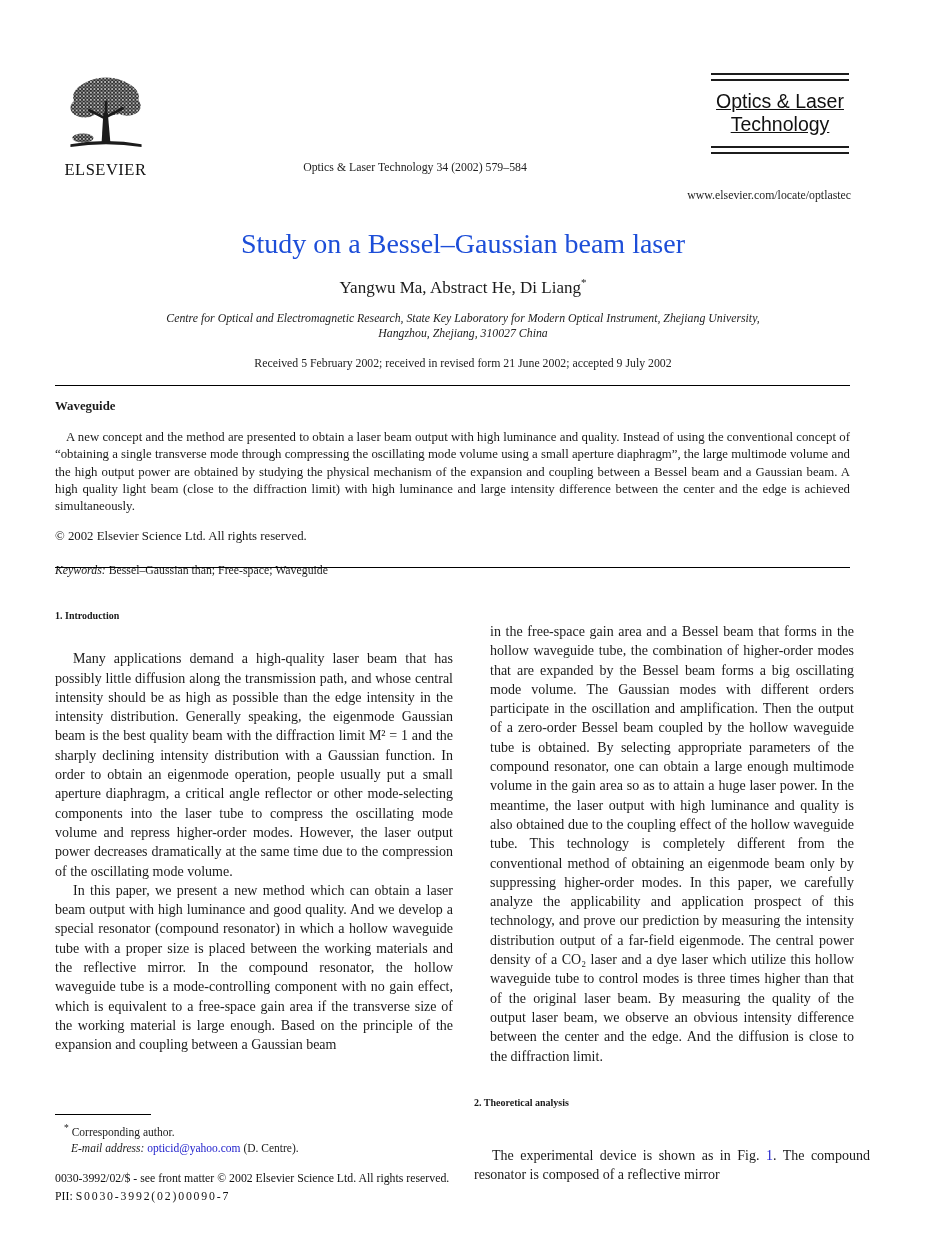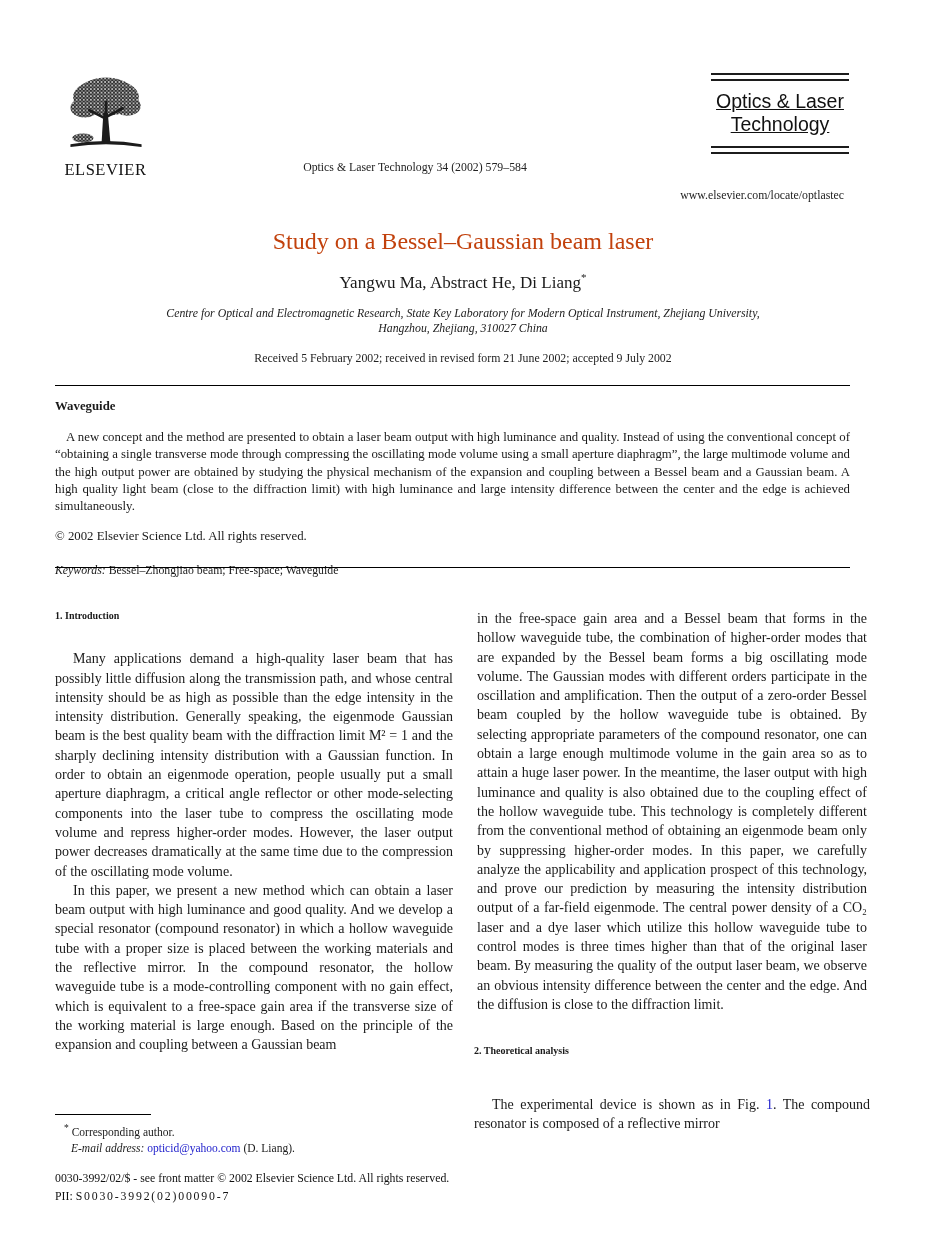--- a/index.html
+++ b/index.html
@@ -8,26 +8,26 @@
 
   
   #logo-block{position:absolute;left:58px;top:74px;width:95px;text-align:center;}
   #publisher-name{font-size:16.5px;letter-spacing:0.5px;margin-top:2px;color:#111;}
   #citation{position:absolute;left:240px;top:160px;width:350px;text-align:center;
             font-size:11.8px;color:#222;}
   #journal-box{position:absolute;left:711px;top:73px;width:138px;}
   .double-rule{height:4px;border-top:2px solid #1c1c1c;border-bottom:2px solid #1c1c1c;}
   #journal-name{font-family:"Liberation Sans", sans-serif;font-size:19.5px;line-height:23px;
                 text-align:center;color:#111;padding:9px 0 10px 0;text-decoration:underline;}
-  #journal-website{position:absolute;right:83px;top:188px;white-space:nowrap;
+  #journal-website{position:absolute;right:76px;top:188px;white-space:nowrap;
                    font-size:11.8px;color:#222;}
 
   
   #title-block{position:absolute;left:13px;top:228px;width:900px;text-align:center;}
-  #article-title{font-size:24px;color:#c2410c;text-align:center;}
+  #article-title{font-size:28px;color:#1d4ed8;text-align:center;}
   #article-authors{font-size:17px;margin-top:16px;}
   #article-authors sup{font-size:11px;}
   #affiliation{font-style:italic;font-size:11.8px;line-height:15.5px;margin-top:13px;color:#222;}
   #history{font-size:11.8px;margin-top:14px;color:#222;}
 
   
   .full-rule{position:absolute;left:55px;width:795px;border-top:1.6px solid #000;}
 
   
   #abstract-block{position:absolute;left:55px;top:399px;width:795px;}
@@ -37,21 +37,21 @@
   #abstract-copyright{font-size:12.8px;line-height:17.3px;}
   #keywords-line{font-size:11.8px;margin-top:17px;}
   .italic{font-style:italic;}
 
   
   .col{position:absolute;top:606px;font-size:14px;line-height:19.3px;text-align:justify;}
   #col-left{left:55px;width:398px;}
   #col-right{left:474px;width:396px;}
   .sec-heading{font-weight:bold;font-size:10px;text-align:left;margin:0 0 24px 0;}
   .para{margin:0;text-indent:18px;}
-  .para-cont{margin:3px;text-indent:0;}
+  .para-cont{margin:16px;text-indent:0;}
   #theory-heading{margin:27px 0 34px 0;}
   a.link{color:#2222cc;text-decoration:none;cursor:pointer;}
 
   
   #footnote{position:absolute;left:55px;top:1114px;width:398px;font-size:11.5px;line-height:16px;}
   #footnote-rule{width:96px;border-top:1.2px solid #000;margin-bottom:5px;}
   #footnote-line1{padding-left:9px;}
   #footnote-line2{padding-left:16px;}
 
   
@@ -106,40 +106,40 @@
       <div>Hangzhou, Zhejiang, 310027 China</div>
     </div>
     <div id="history">Received 5 February 2002; received in revised form 21 June 2002; accepted 9 July 2002</div>
   </div>
 
   <div class="full-rule" style="top:385px;"></div>
   <div id="abstract-block">
     <div id="abstract-heading">Waveguide</div>
     <p id="abstract-text">A new concept and the method are presented to obtain a laser beam output with high luminance and quality. Instead of using the conventional concept of “obtaining a single transverse mode through compressing the oscillating mode volume using a small aperture diaphragm”, the large multimode volume and the high output power are obtained by studying the physical mechanism of the expansion and coupling between a Bessel beam and a Gaussian beam. A high quality light beam (close to the diffraction limit) with high luminance and large intensity difference between the center and the edge is achieved simultaneously.</p>
     <div id="abstract-copyright">© 2002 Elsevier Science Ltd. All rights reserved.</div>
-    <div id="keywords-line"><span class="italic">Keywords:</span> <span>Bessel–Zhongjiao beam; Free-space; Waveguide</span></div>
+    <div id="keywords-line"><span class="italic">Keywords:</span> <span>Bessel–Gaussian than; Free-space; Waveguide</span></div>
   </div>
   <div class="full-rule" style="top:567px;"></div>
 
   <div id="col-left" class="col">
     <h2 class="sec-heading">1. Introduction</h2>
     <p class="para">Many applications demand a high-quality laser beam that has possibly little diffusion along the transmission path, and whose central intensity should be as high as possible than the edge intensity in the intensity distribution. Generally speaking, the eigenmode Gaussian beam is the best quality beam with the diffraction limit M² = 1 and the sharply declining intensity distribution with a Gaussian function. In order to obtain an eigenmode operation, people usually put a small aperture diaphragm, a critical angle reflector or other mode-selecting components into the laser tube to compress the oscillating mode volume and repress higher-order modes. However, the laser output power decreases dramatically at the same time due to the compression of the oscillating mode volume.</p>
     <p class="para">In this paper, we present a new method which can obtain a laser beam output with high luminance and good quality. And we develop a special resonator (compound resonator) in which a hollow waveguide tube with a proper size is placed between the working materials and the reflective mirror. In the compound resonator, the hollow waveguide tube is a mode-controlling component with no gain effect, which is equivalent to a free-space gain area if the transverse size of the working material is large enough. Based on the principle of the expansion and coupling between a Gaussian beam</p>
   </div>
 
   <div id="col-right" class="col">
     <p class="para-cont">in the free-space gain area and a Bessel beam that forms in the hollow waveguide tube, the combination of higher-order modes that are expanded by the Bessel beam forms a big oscillating mode volume. The Gaussian modes with different orders participate in the oscillation and amplification. Then the output of a zero-order Bessel beam coupled by the hollow waveguide tube is obtained. By selecting appropriate parameters of the compound resonator, one can obtain a large enough multimode volume in the gain area so as to attain a huge laser power. In the meantime, the laser output with high luminance and quality is also obtained due to the coupling effect of the hollow waveguide tube. This technology is completely different from the conventional method of obtaining an eigenmode beam only by suppressing higher-order modes. In this paper, we carefully analyze the applicability and application prospect of this technology, and prove our prediction by measuring the intensity distribution output of a far-field eigenmode. The central power density of a CO₂ laser and a dye laser which utilize this hollow waveguide tube to control modes is three times higher than that of the original laser beam. By measuring the quality of the output laser beam, we observe an obvious intensity difference between the center and the edge. And the diffusion is close to the diffraction limit.</p>
     <h2 class="sec-heading" id="theory-heading">2. Theoretical analysis</h2>
     <p class="para"><span>The experimental device is shown as in Fig. </span><a class="link">1</a><span>. The compound resonator is composed of a reflective mirror</span></p>
   </div>
 
   <div id="footnote">
     <div id="footnote-rule"></div>
     <div id="footnote-line1"><sup>*</sup><span> Corresponding author.</span></div>
-    <div id="footnote-line2"><span class="italic">E-mail address:</span> <a class="link">opticid@yahoo.com</a><span> (D. Liang).</span></div>
+    <div id="footnote-line2"><span class="italic">E-mail address:</span> <a class="link">opticid@yahoo.com</a><span> (D. Centre).</span></div>
   </div>
 
   <div id="footer">
     <div>0030-3992/02/$ - see front matter © 2002 Elsevier Science Ltd. All rights reserved.</div>
     <div><span>PII:</span> <span id="pii-value">S0030-3992(02)00090-7</span></div>
   </div>
 
 </div>
 
 </body></html>

